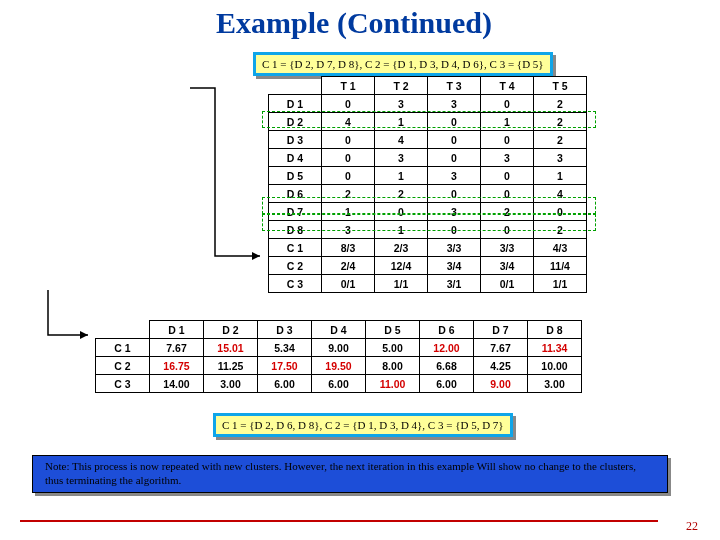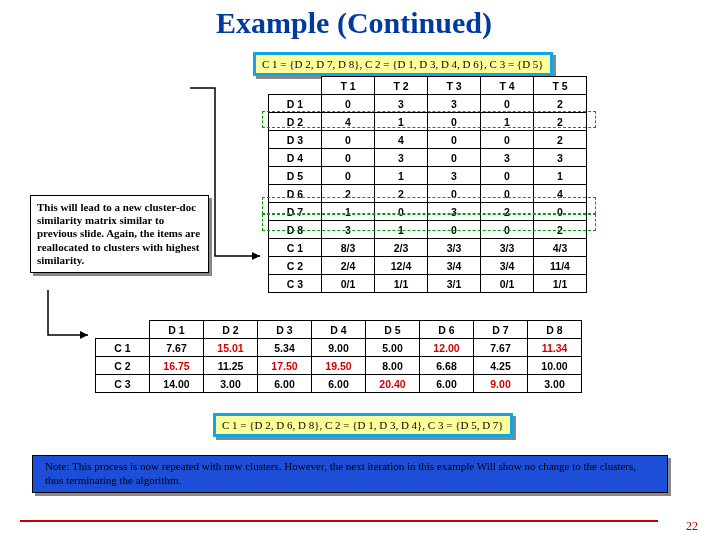--- a/index.html
+++ b/index.html
@@ -139,21 +139,20 @@
   <div class="title">Example (Continued)</div>
 
   <div class="cluster-bar" style="left:235px; top:52px;">C 1 = {D 2, D 7, D 8},    C 2 = {D 1, D 3, D 4, D 6},    C 3 = {D 5}</div>
 
 
   <svg class="connector" style="left:190px; top:88px;" width="80" height="200">
     <path d="M0,0 L25,0 L25,168 L70,168" stroke="#000" stroke-width="1.5" fill="none"></path>
     <polygon points="70,168 62,164 62,172" fill="#000"></polygon>
   </svg>
 
-  <div class="callout shadow" style="left:30px; top:195px; width:165px;">This will lead to a new cluster-doc similarity matrix similar to previous slide. Again, the items are reallocated to clusters with highest similarity.</div>
 
   <svg class="connector" style="left:43px; top:290px;" width="50" height="70">
     <path d="M5,0 L5,45 L45,45" stroke="#000" stroke-width="1.5" fill="none"></path>
     <polygon points="45,45 37,41 37,49" fill="#000"></polygon>
   </svg>
 
   <div class="dtable" style="left:268px; top:76px;">
     <table id="main-table">
         <tbody>
           <tr>
@@ -295,21 +294,21 @@
             <td>6.68</td>
             <td>4.25</td>
             <td>10.00</td>
           </tr>
           <tr>
             <th>C 3</th>
             <td>14.00</td>
             <td>3.00</td>
             <td>6.00</td>
             <td>6.00</td>
-            <td class="hi">20.40</td>
+            <td class="hi">11.00</td>
             <td>6.00</td>
             <td class="hi">9.00</td>
             <td>3.00</td>
           </tr>
         </tbody>
       </table>
   </div>
 
   <div class="arrow-label" style="left:88px; top:418px;margin-top:37px;">
     <span>New assignment </span><span class="arrow">➔</span>

